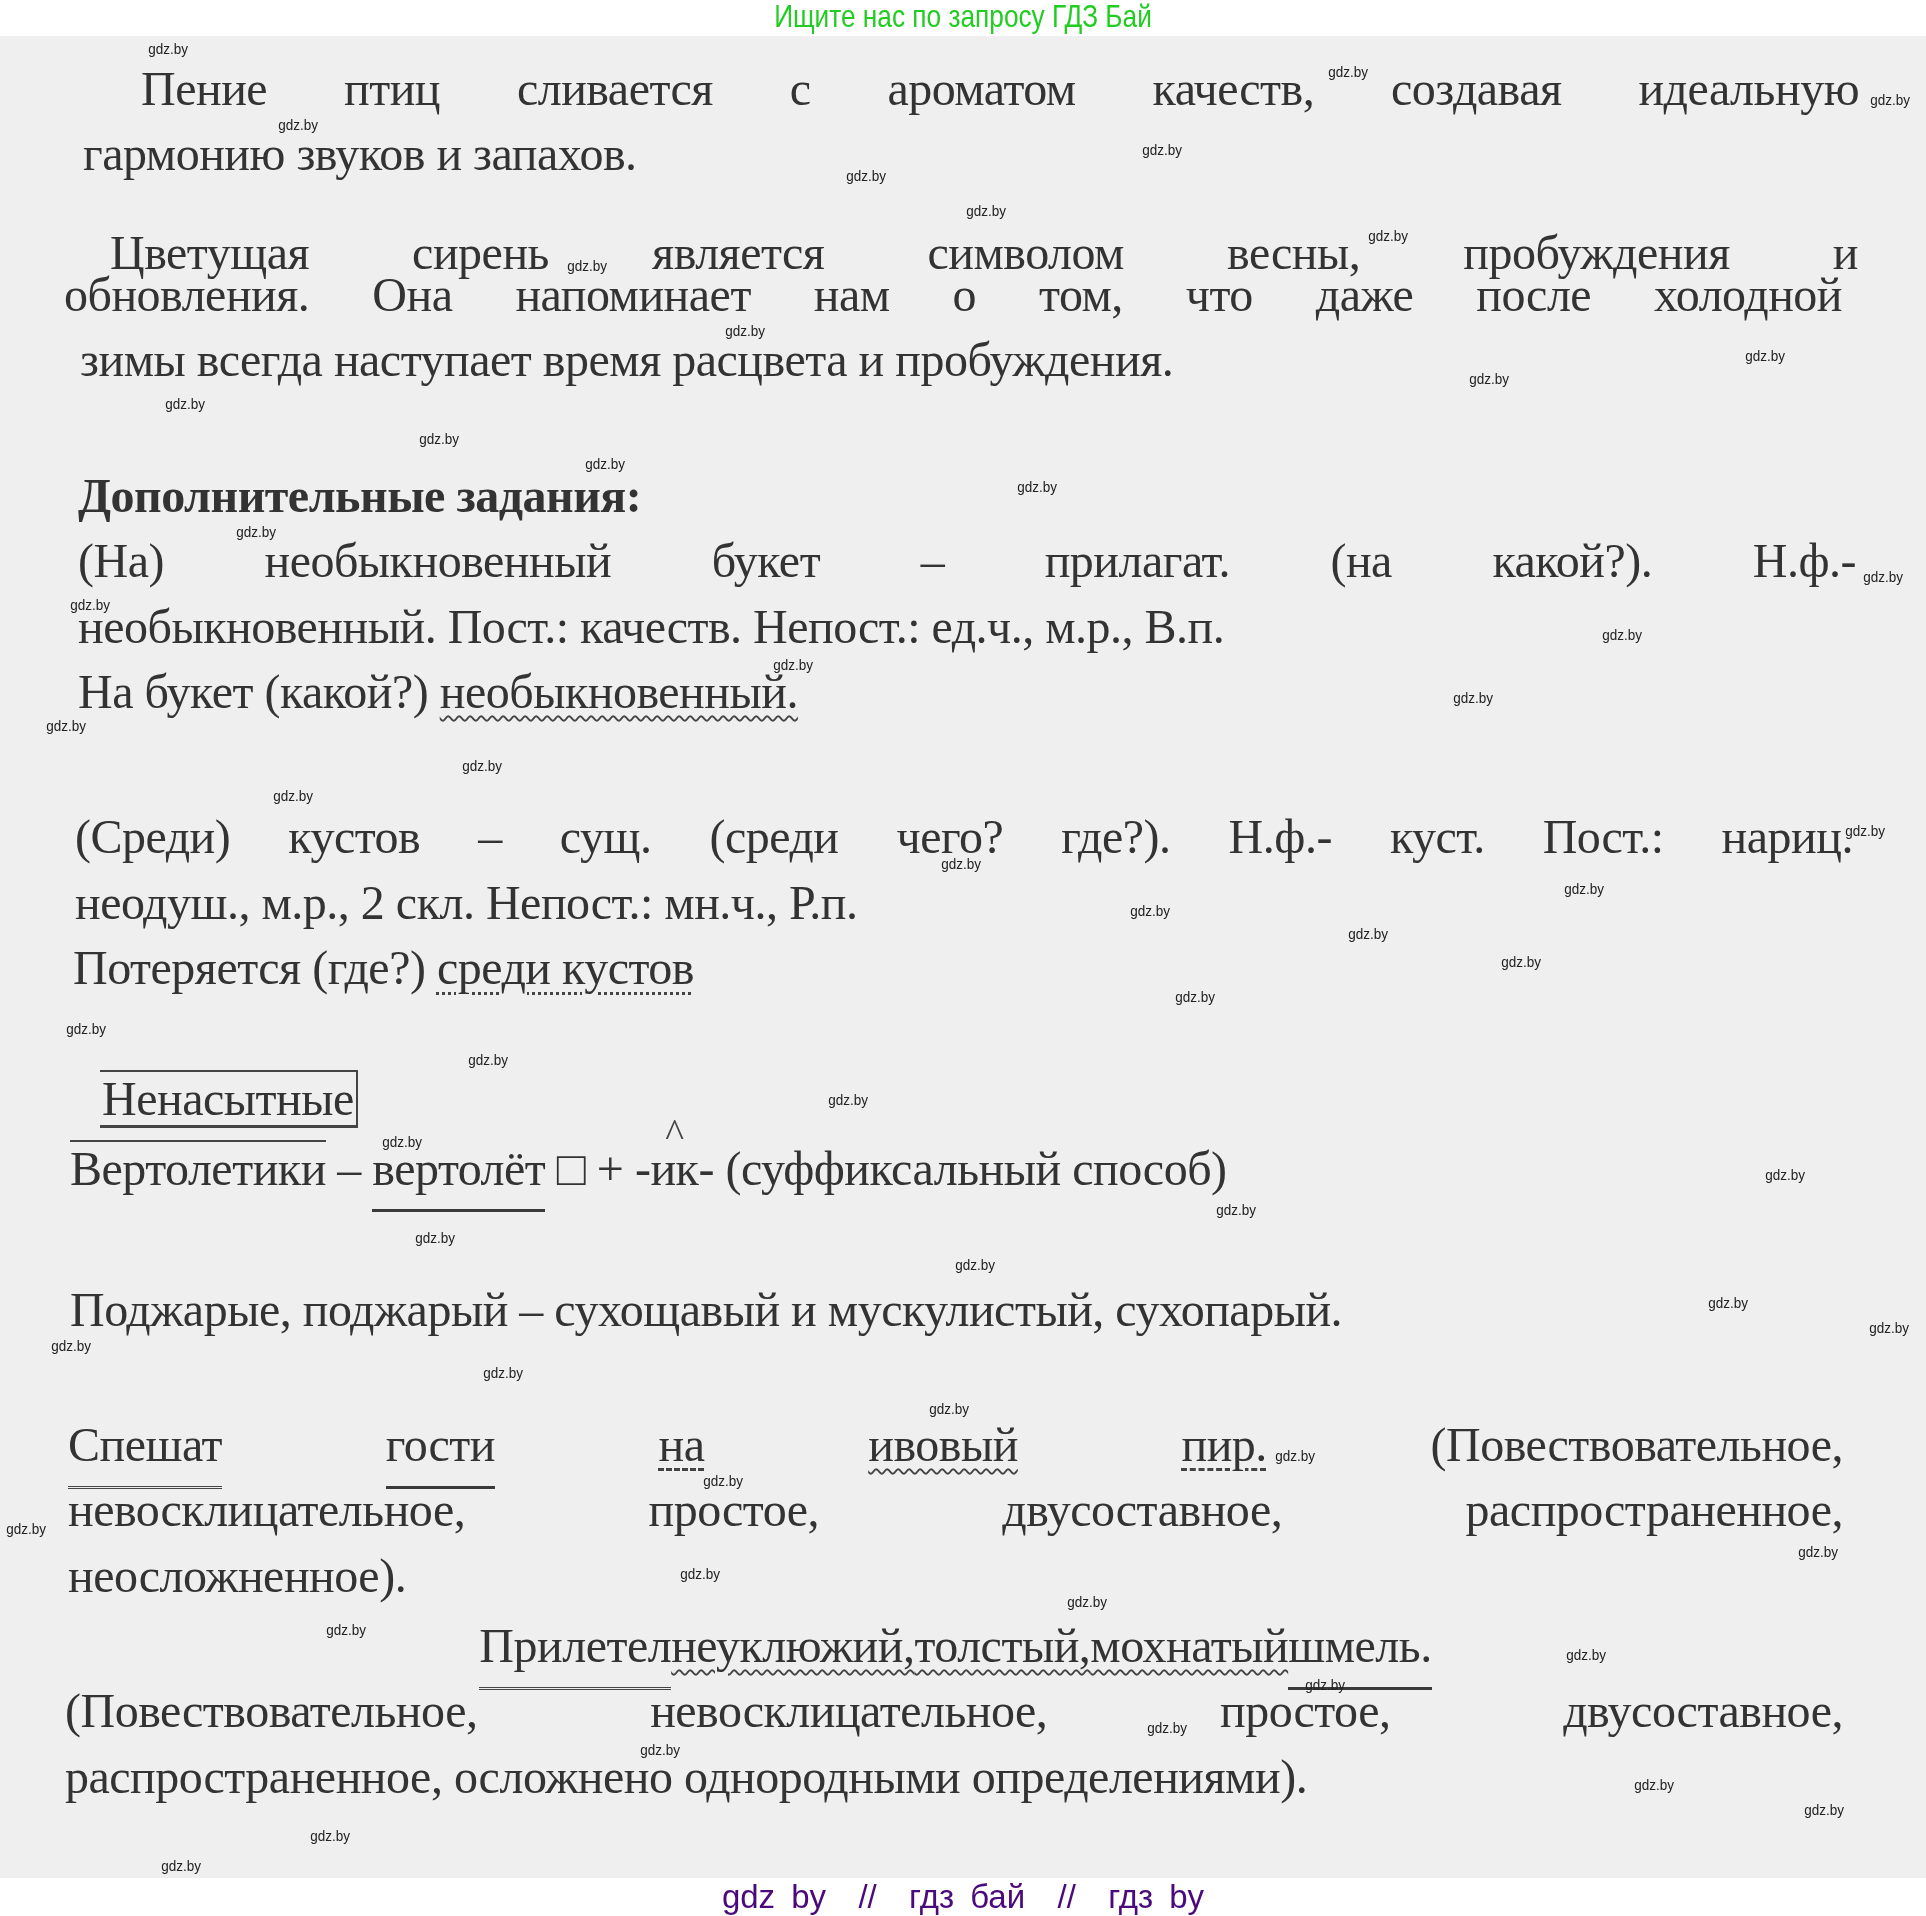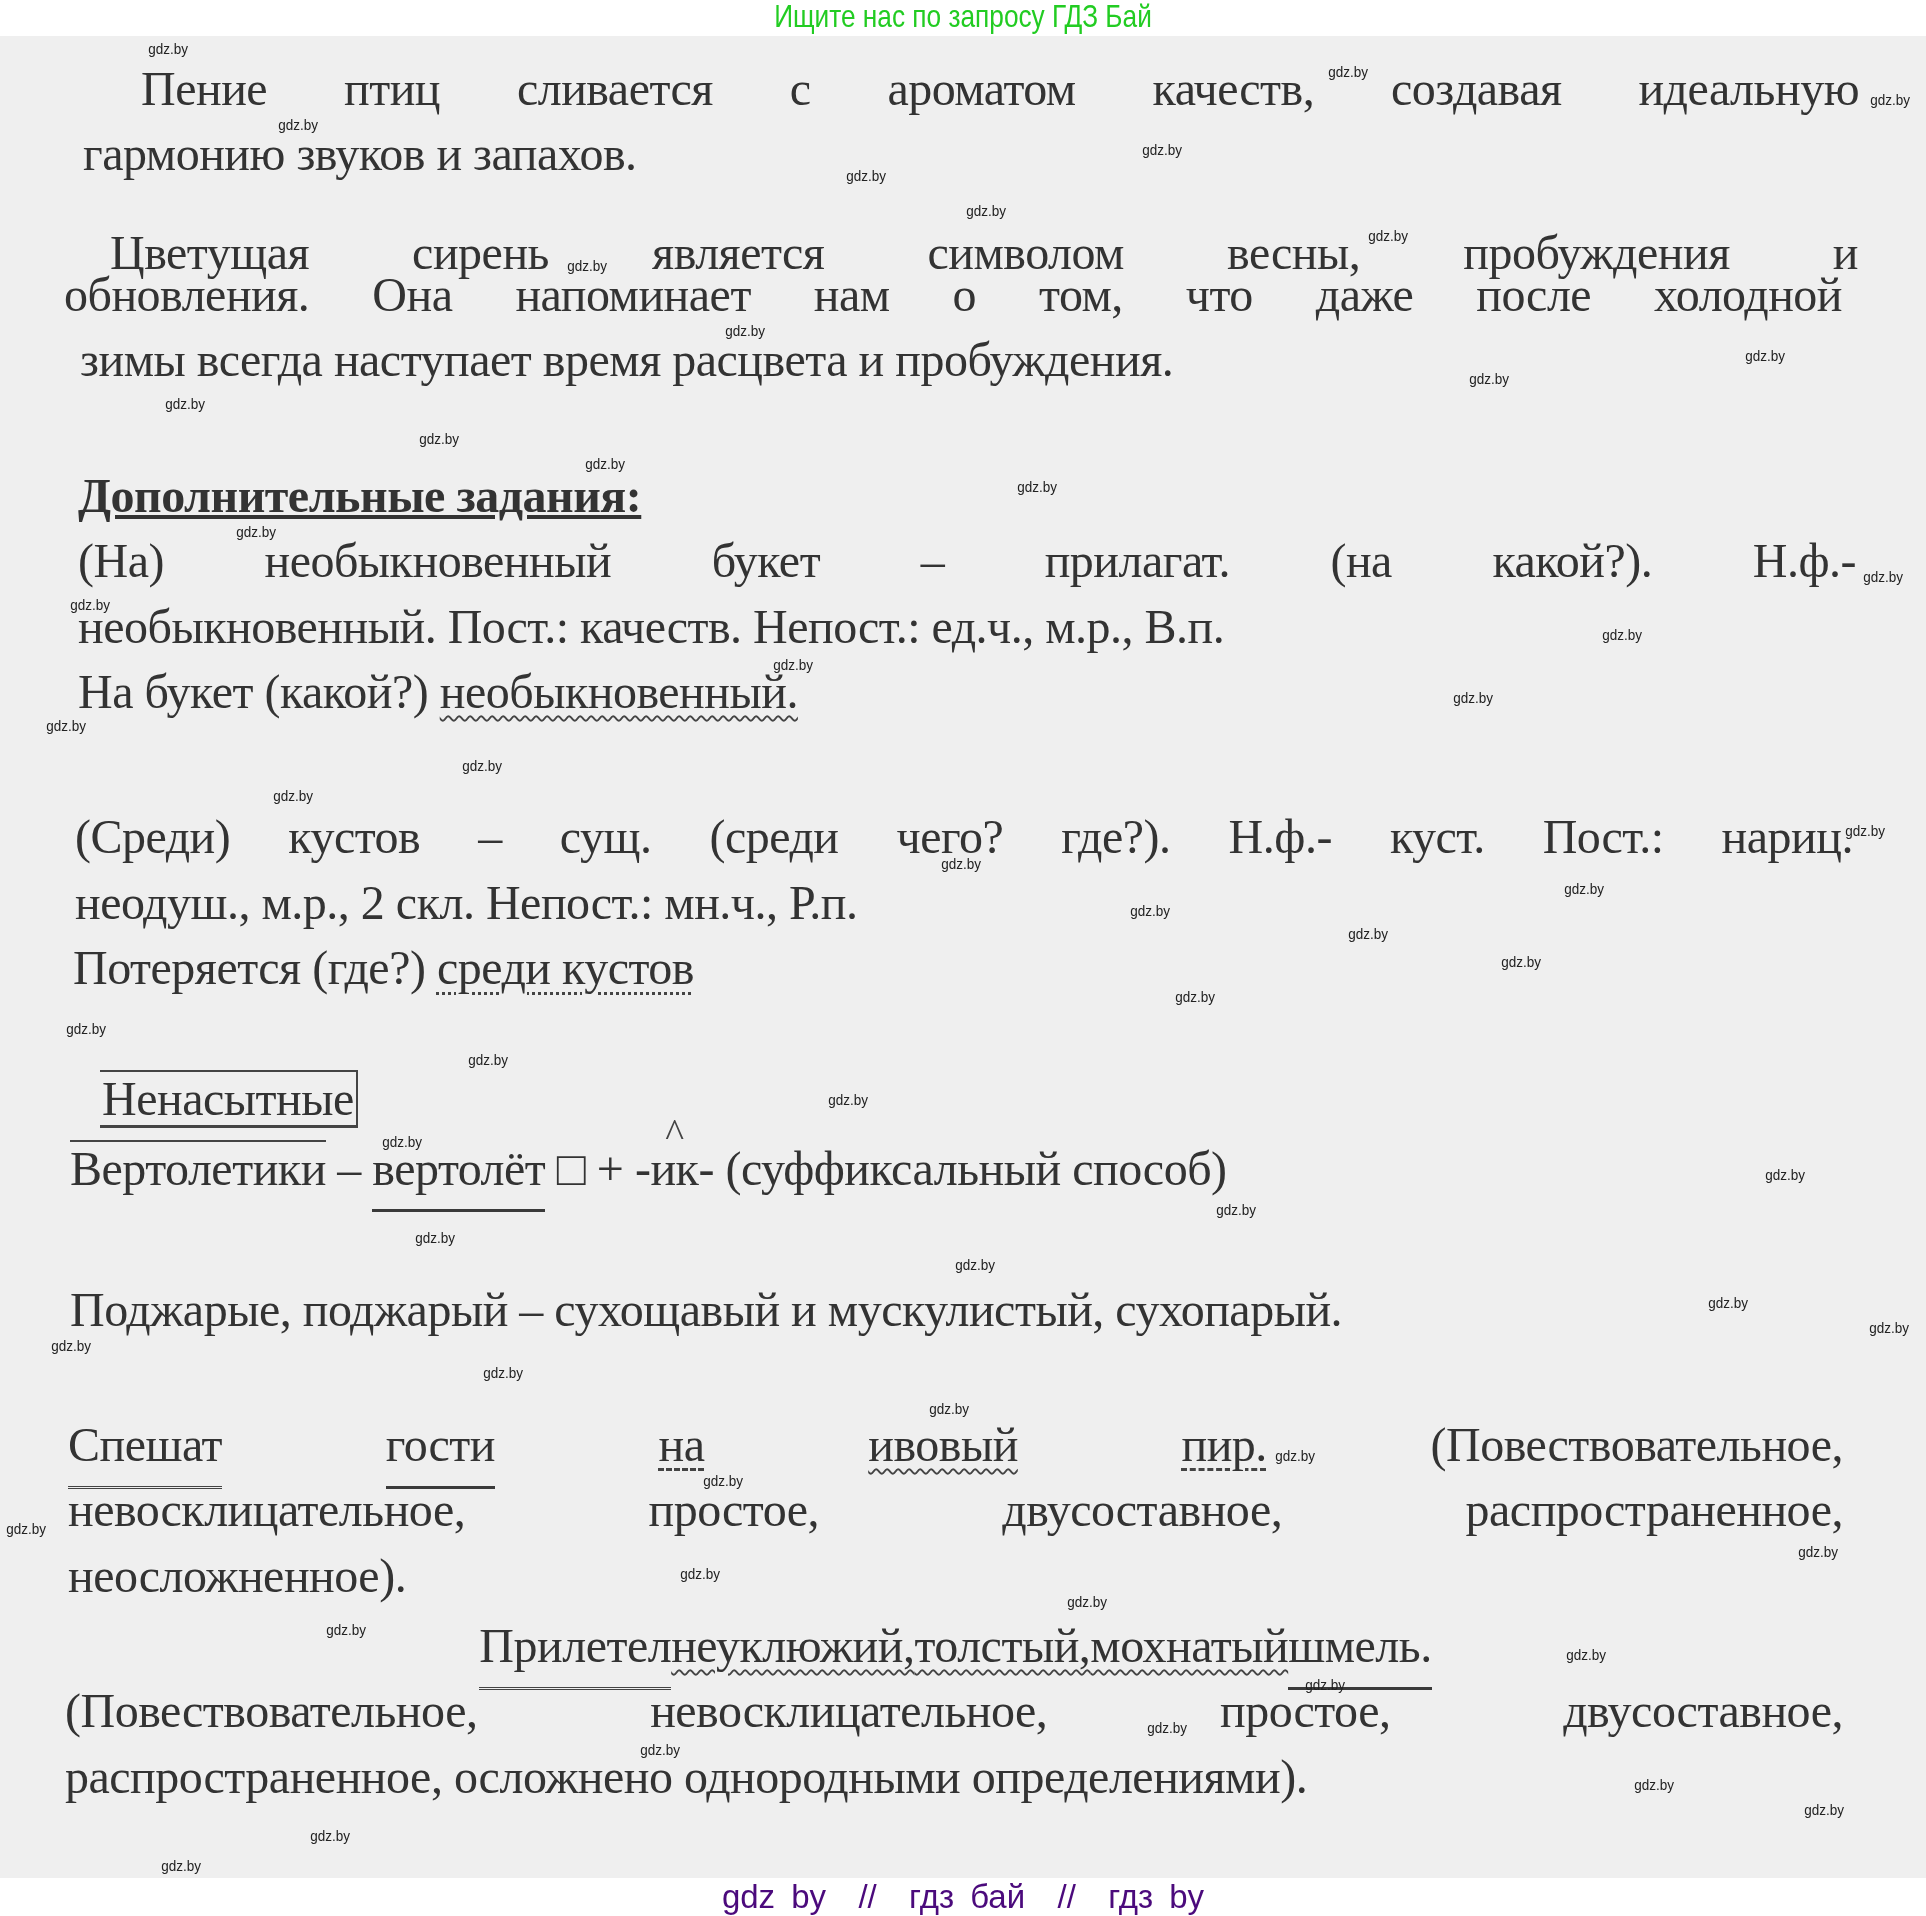--- a/index.html
+++ b/index.html
@@ -75,21 +75,21 @@
     <span>сирень</span>
     <span>является</span>
     <span>символом</span>
     <span>весны,</span>
     <span>пробуждения</span>
     <span>и</span>
   </div>
   <div class="line" style="left:64px; top:231px; width:1778px; text-align:justify; text-align-last:justify;">обновления. Она напоминает нам о том, что даже после холодной</div>
   <div class="line" style="left:80px; top:296px;">зимы всегда наступает время расцвета и пробуждения.</div>
 
-  <div class="line heading" style="left:78px; top:432px;text-decoration:underline;">Дополнительные задания:</div>
+  <div class="line heading" style="left:78px; top:432px;">Дополнительные задания:</div>
 
   <div class="line justify" style="left:78px; width:1778px; top:497px;">
     <span>(На)</span>
     <span>необыкновенный</span>
     <span>букет</span>
     <span>–</span>
     <span>прилагат.</span>
     <span>(на</span>
     <span>какой?).</span>
     <span>Н.ф.-</span>

